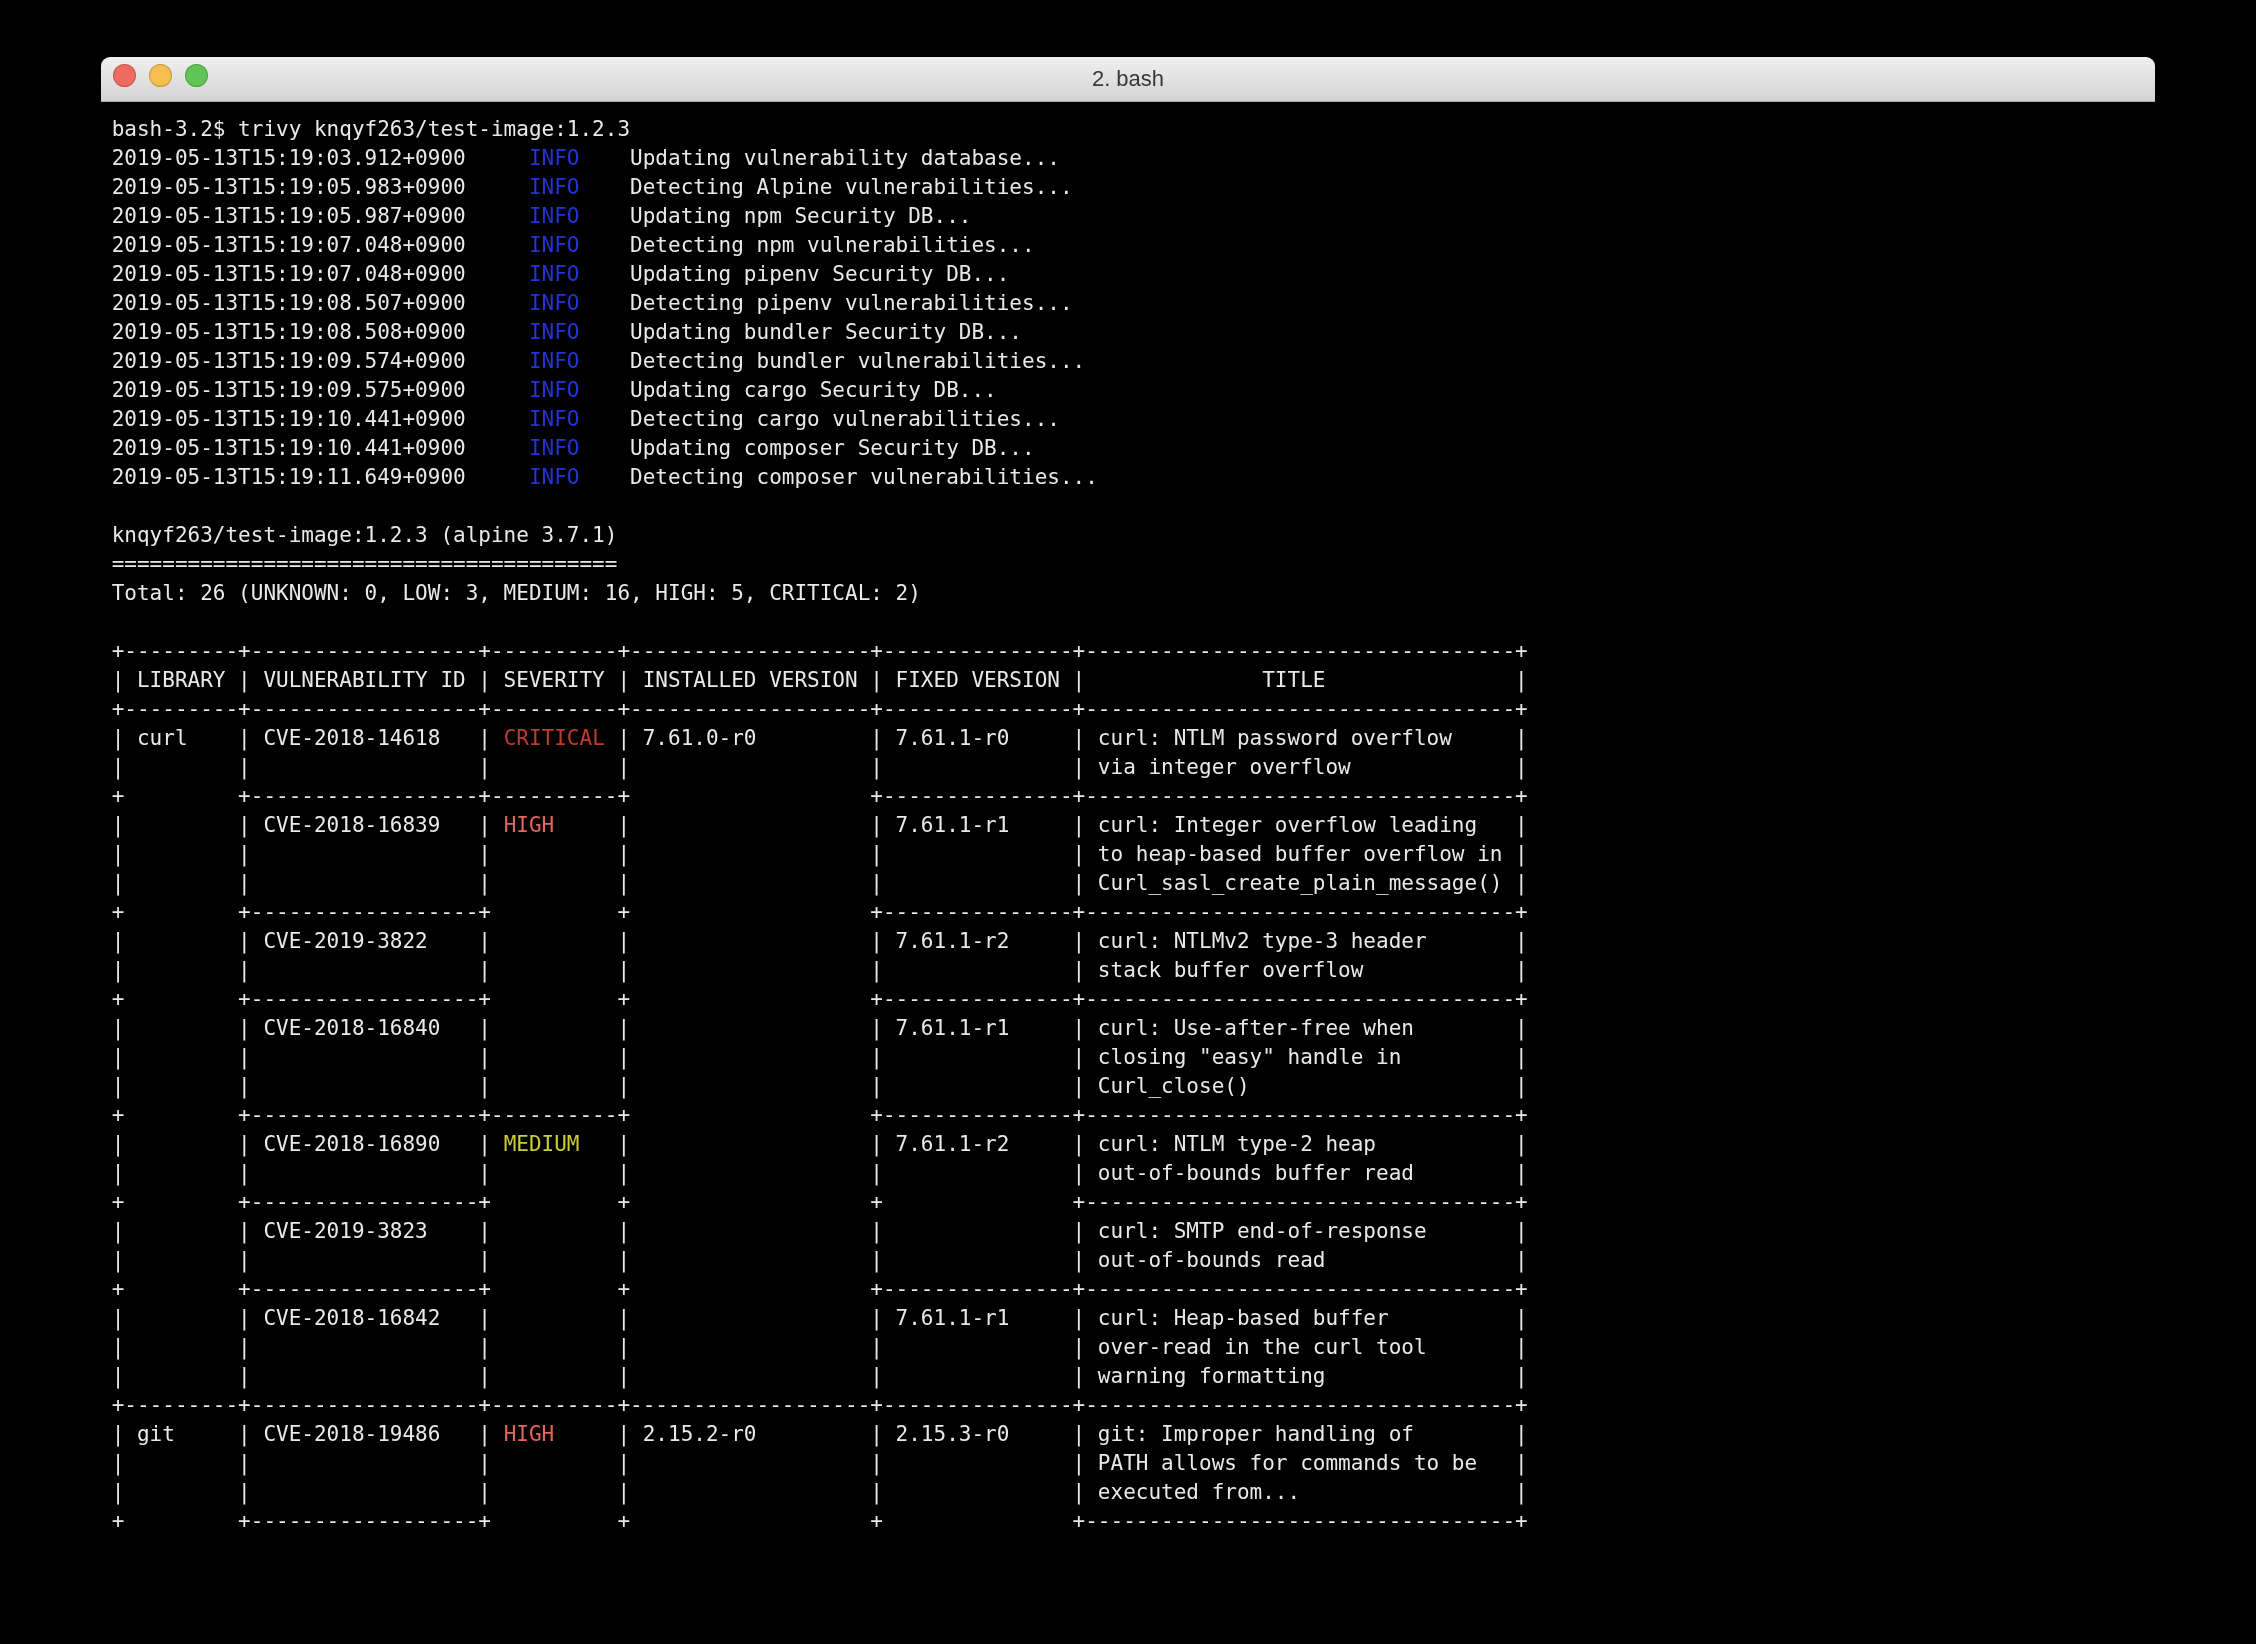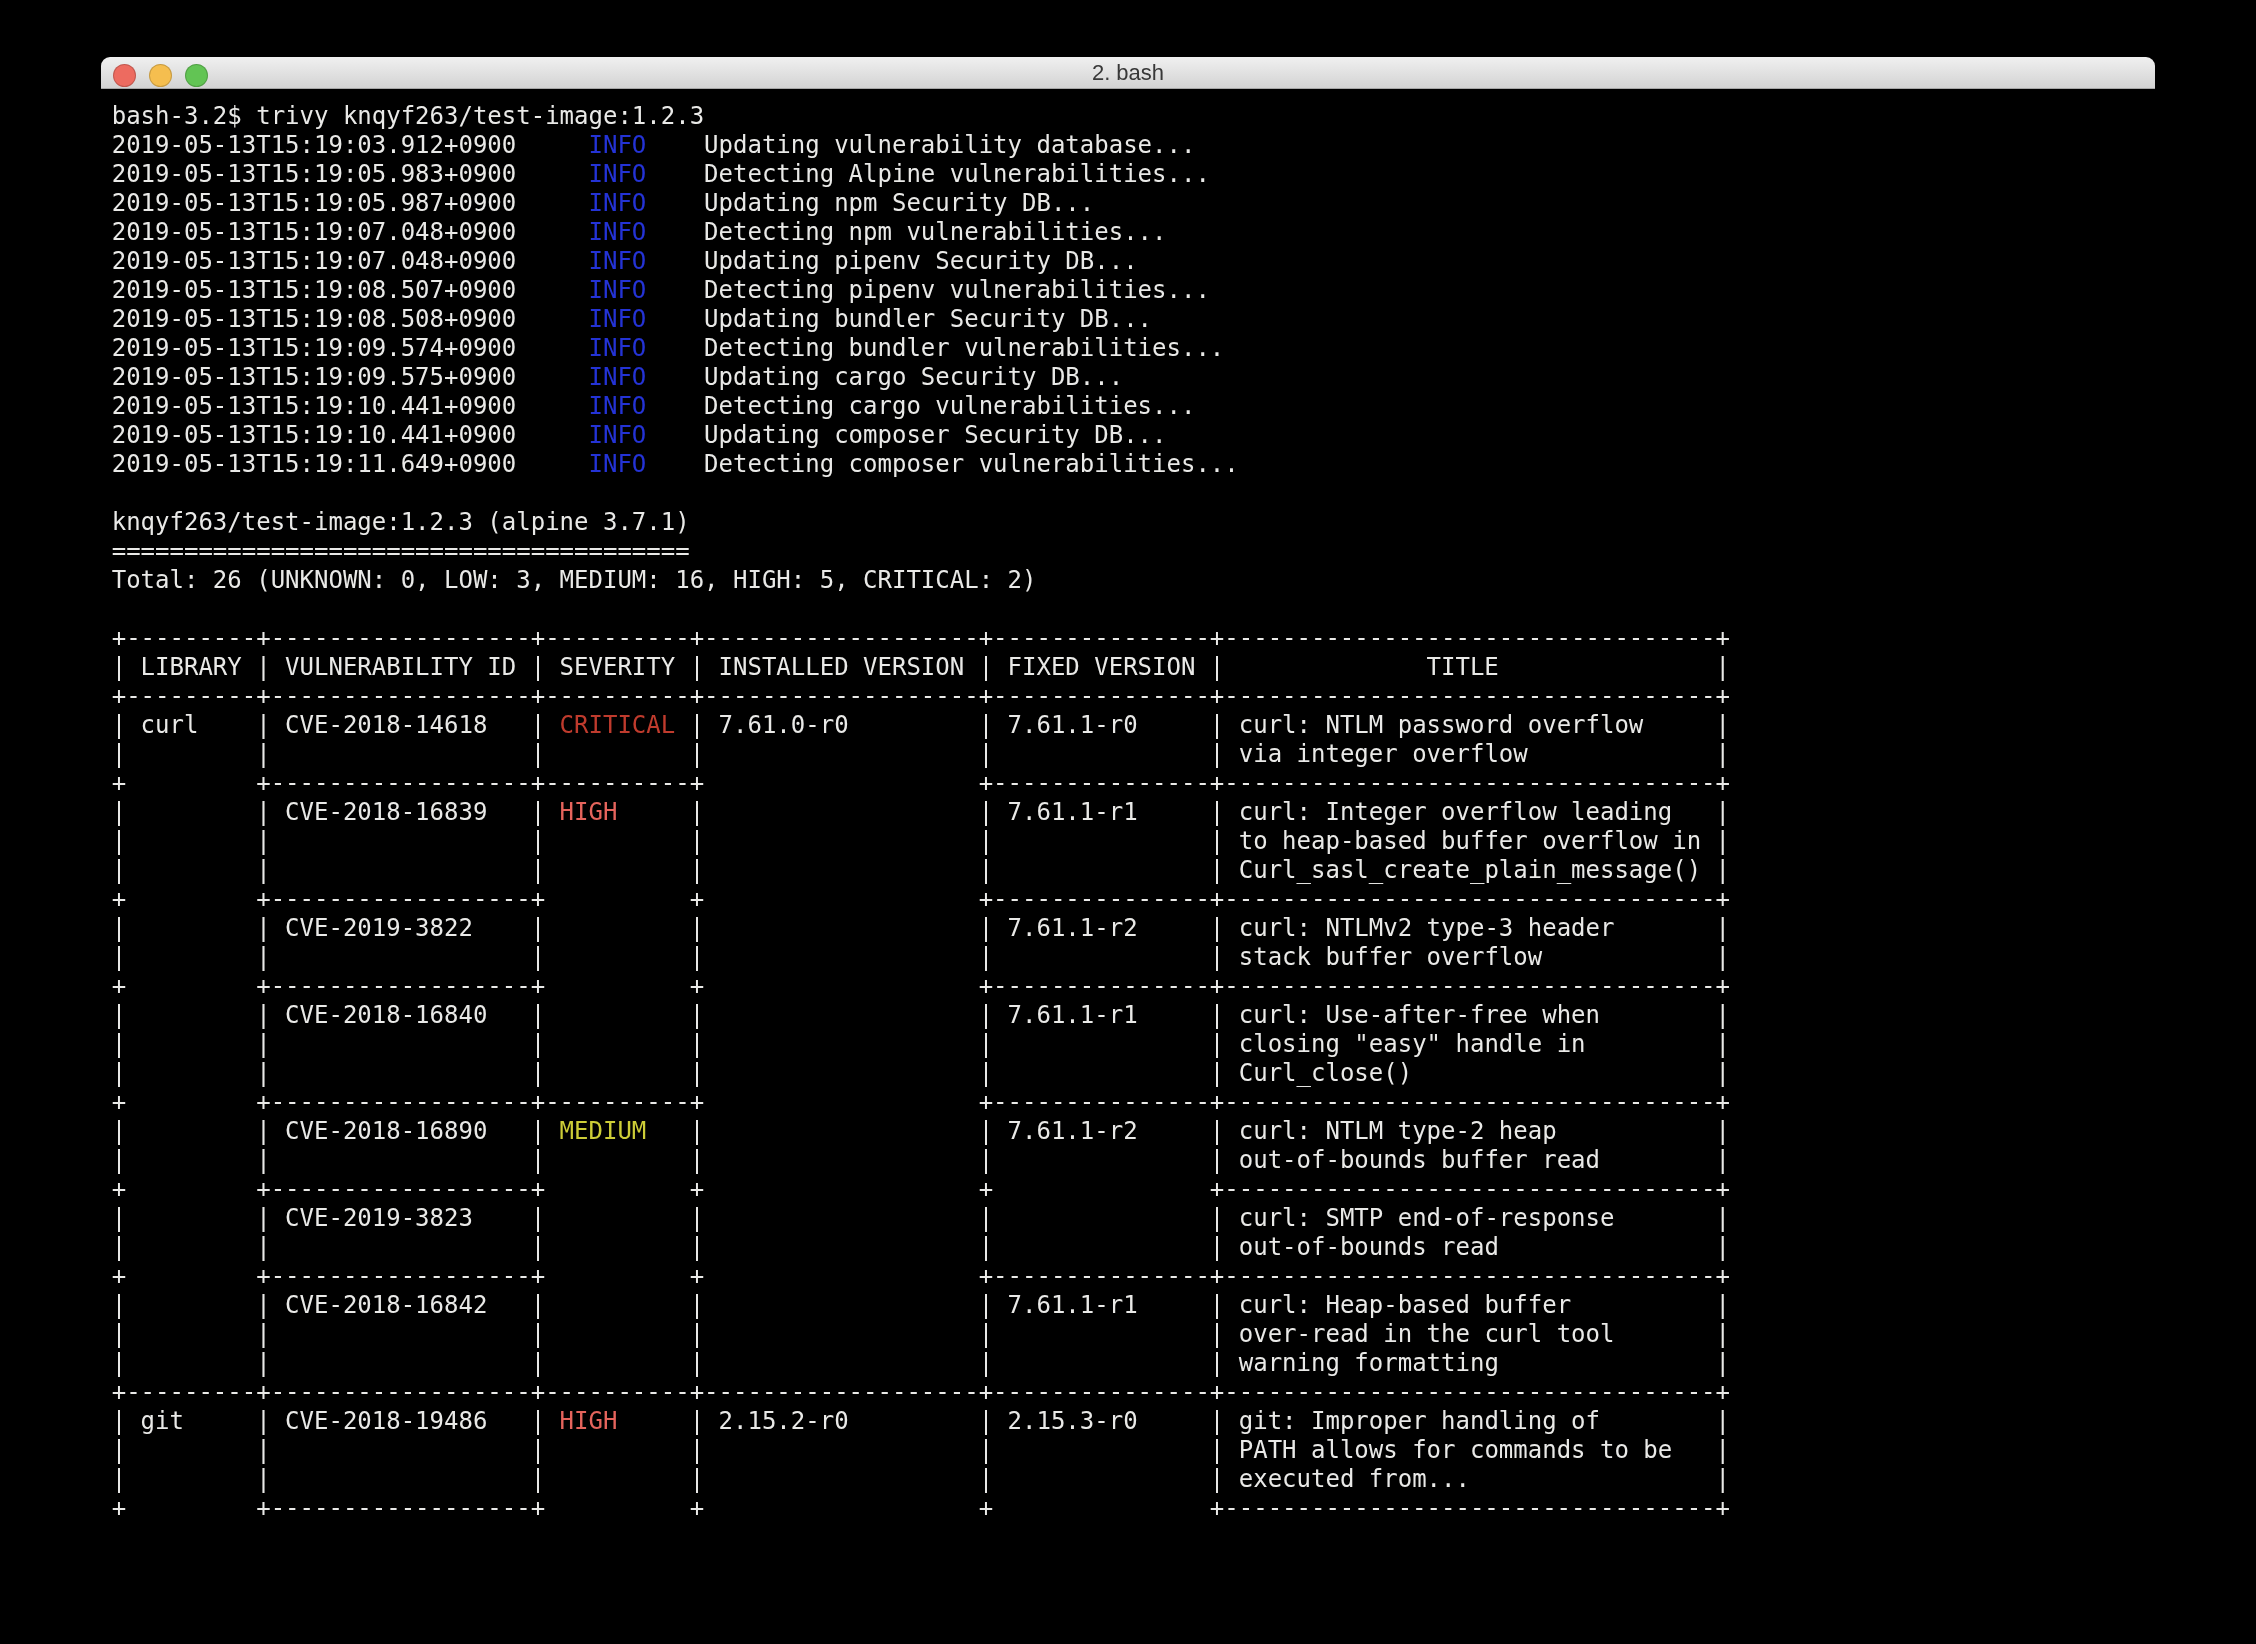--- a/index.html
+++ b/index.html
@@ -9,42 +9,42 @@
     position: relative; overflow: hidden;
     font-family: "DejaVu Sans Mono", monospace;
   }
   .window {
     position: absolute; left: 101px; top: 57px;
     width: 2054px; height: 1534px;
     background: #000; border-radius: 9px;
     box-shadow: 0 19.6px 53px rgba(0,0,0,0.85);
   }
   .titlebar {
-    height: 32px;
+    height: 45px;
     background: linear-gradient(#f0f0f0, #d3d3d3);
     border-bottom: 0.9px solid #a6a6a6;
     border-radius: 9px 9px 0 0;
     position: relative;
   }
   .dots { position: absolute; left: 11.6px; top: 7.1px; display: flex; gap: 13.4px; }
   .dot {
     width: 23px; height: 23px; border-radius: 50%;
     display: inline-block; border: 0.9px solid rgba(0,0,0,0.18);
   }
   .title {
     position: absolute; left: 0; right: 0; top: 50%;
     transform: translateY(-50%);
     text-align: center;
     font-family: "Liberation Sans", sans-serif;
     font-size: 22px; color: #383838;
   }
   .term {
     padding: 12.5px 0 0 10.7px;
     font-family: "DejaVu Sans Mono", monospace;
-    font-size: 24px;
+    font-size: 21px;
     line-height: 29px;
     white-space: pre;
   }
   .ln { height: 29px; }
 </style>
 </head>
 <body style="background: rgb(0, 0, 0);">
 
 <div class="window">
   <div class="titlebar">

